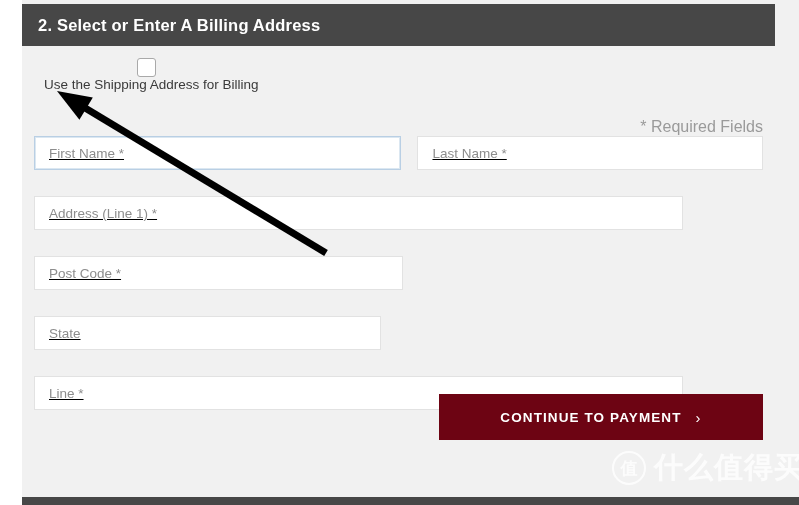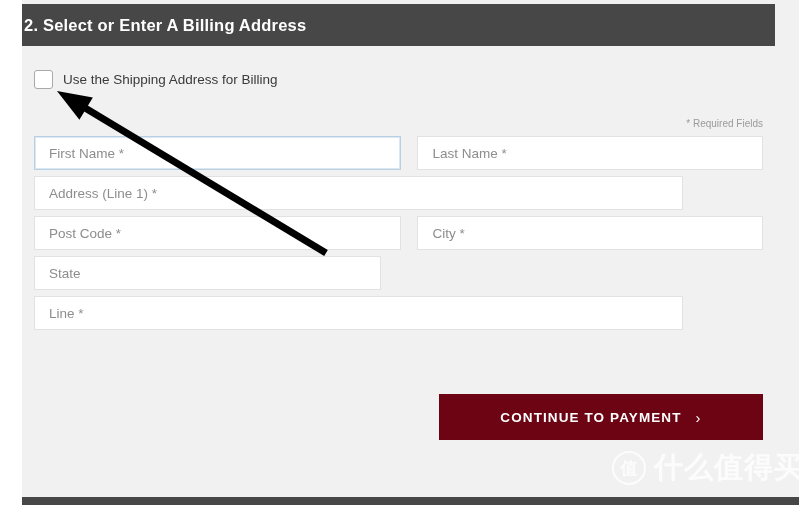--- a/index.html
+++ b/index.html
@@ -46,21 +46,21 @@
   .section-header {
     position: absolute;
     left: 0px;
     top: 4px;
     width: 753px;
     height: 42px;
     background: #474747;
     box-sizing: border-box;
     display: flex;
     align-items: center;
-    padding-left: 2px;
+    padding-left: 16px;
   }
   .section-header-title {
     color: #ffffff;
     font-size: 16.5px;
     font-weight: bold;
     letter-spacing: 0.2px;
     white-space: nowrap;
   }
 
   
@@ -70,23 +70,24 @@
     top: 46px;
     width: 753px;
     bottom: 8px;
     background: #f1f1f1;
   }
 
   
   .checkbox-row {
     position: absolute;
     left: 12px;
-    top: 24px;
-    display: flex;
-    align-items: center;
+    top: 12px;
+    display: flex;
+    align-items: center;
+    flex-direction: column;
   }
   .checkbox-box {
     width: 19px;
     height: 19px;
     background: #ffffff;
     border: 1px solid #a9a9a9;
     border-radius: 3px;
     box-sizing: border-box;
     flex: 0 0 auto;
   }
@@ -95,36 +96,37 @@
     font-size: 13.5px;
     color: #3a3a3a;
     white-space: nowrap;
   }
 
   
   .required-note {
     position: absolute;
     right: 12px;
     top: 72px;
-    font-size: 10px;
+    font-size: 16px;
     color: #9a9a9a;
     white-space: nowrap;
   }
 
   
   .form-area {
     position: absolute;
     left: 12px;
     top: 90px;
     width: 729px;
   }
   .form-row {
     display: flex;
     gap: 16px;
-    margin-bottom: 6px;
+    margin-bottom: 26px;
+    text-decoration: underline;
   }
   .field {
     position: relative;
     height: 34px;
     background: #ffffff;
     border: 1px solid #e2e2e2;
     box-sizing: border-box;
     display: flex;
     align-items: center;
     padding-left: 14px;
@@ -272,23 +274,20 @@
           </div>
           <div class="form-row">
             <div class="field full">
               <span class="field-placeholder">Address (Line 1) *</span>
             </div>
           </div>
           <div class="form-row">
             <div class="field half-left">
               <span class="field-placeholder">Post Code *</span>
             </div>
-            <div class="field half-right">
-              <span class="field-placeholder">City *</span>
-            </div>
           </div>
           <div class="form-row">
             <div class="field half-right">
               <span class="field-placeholder">State</span>
             </div>
           </div>
           <div class="form-row">
             <div class="field full">
               <span class="field-placeholder">Line *</span>
             </div>

